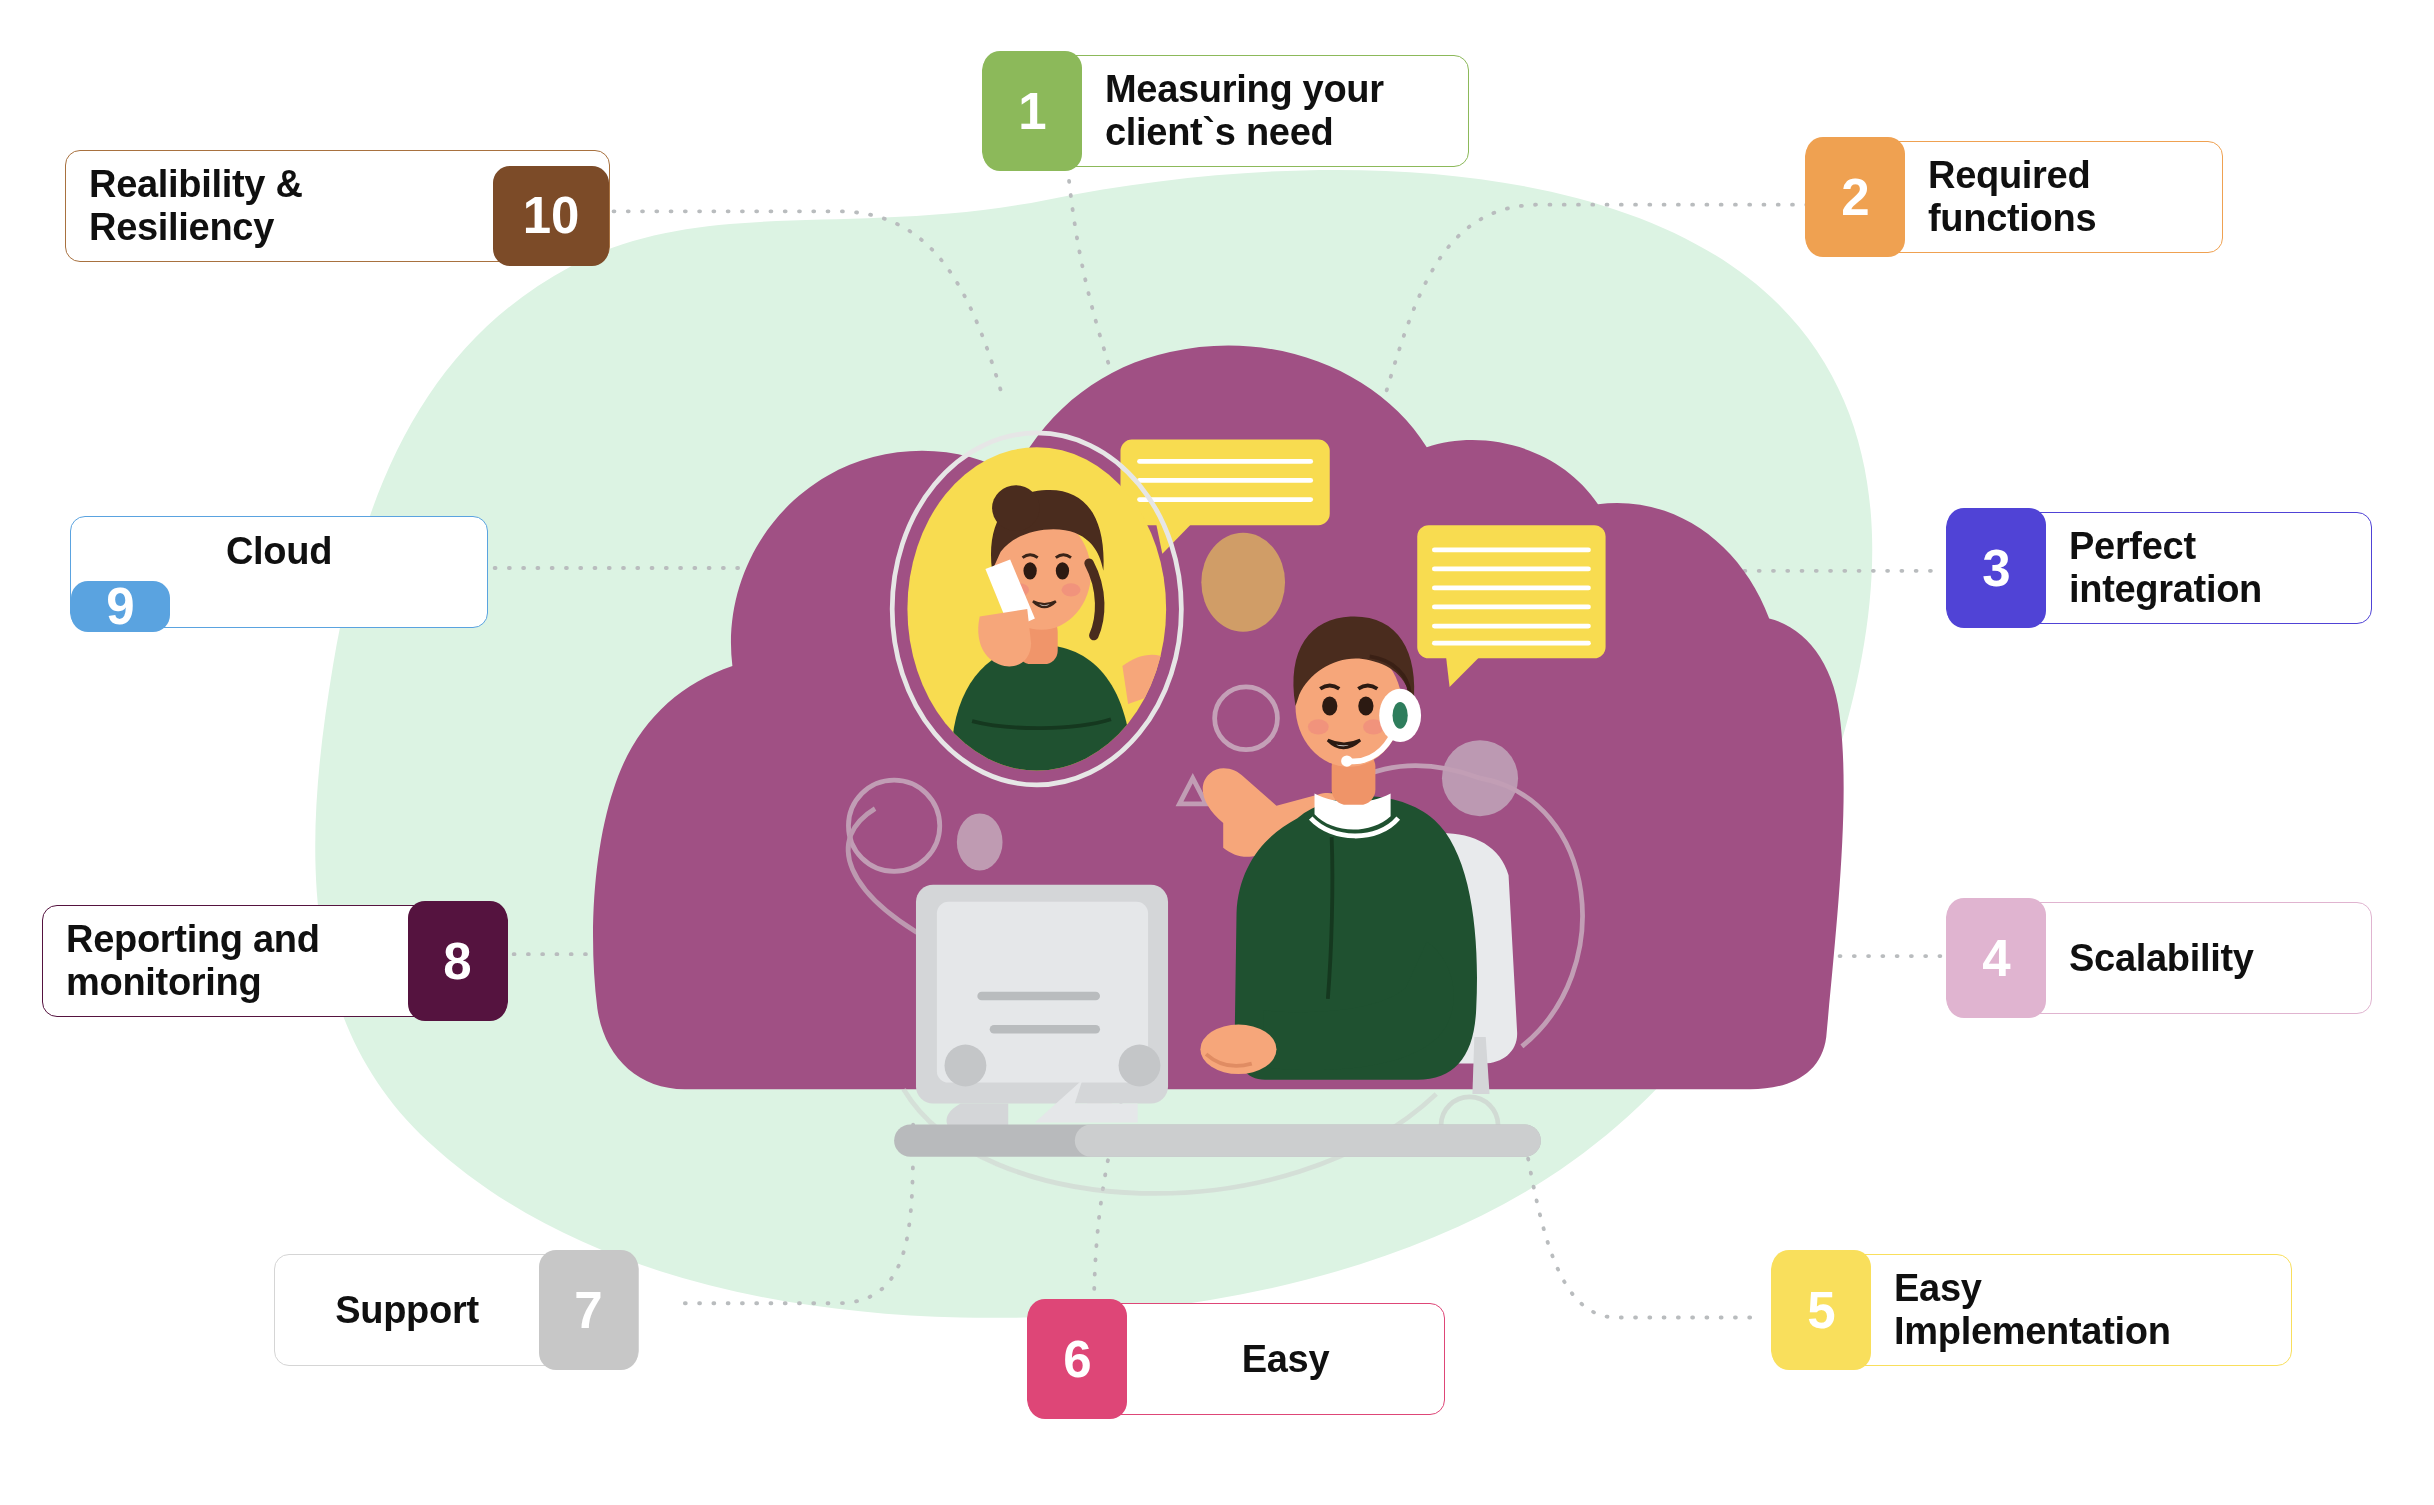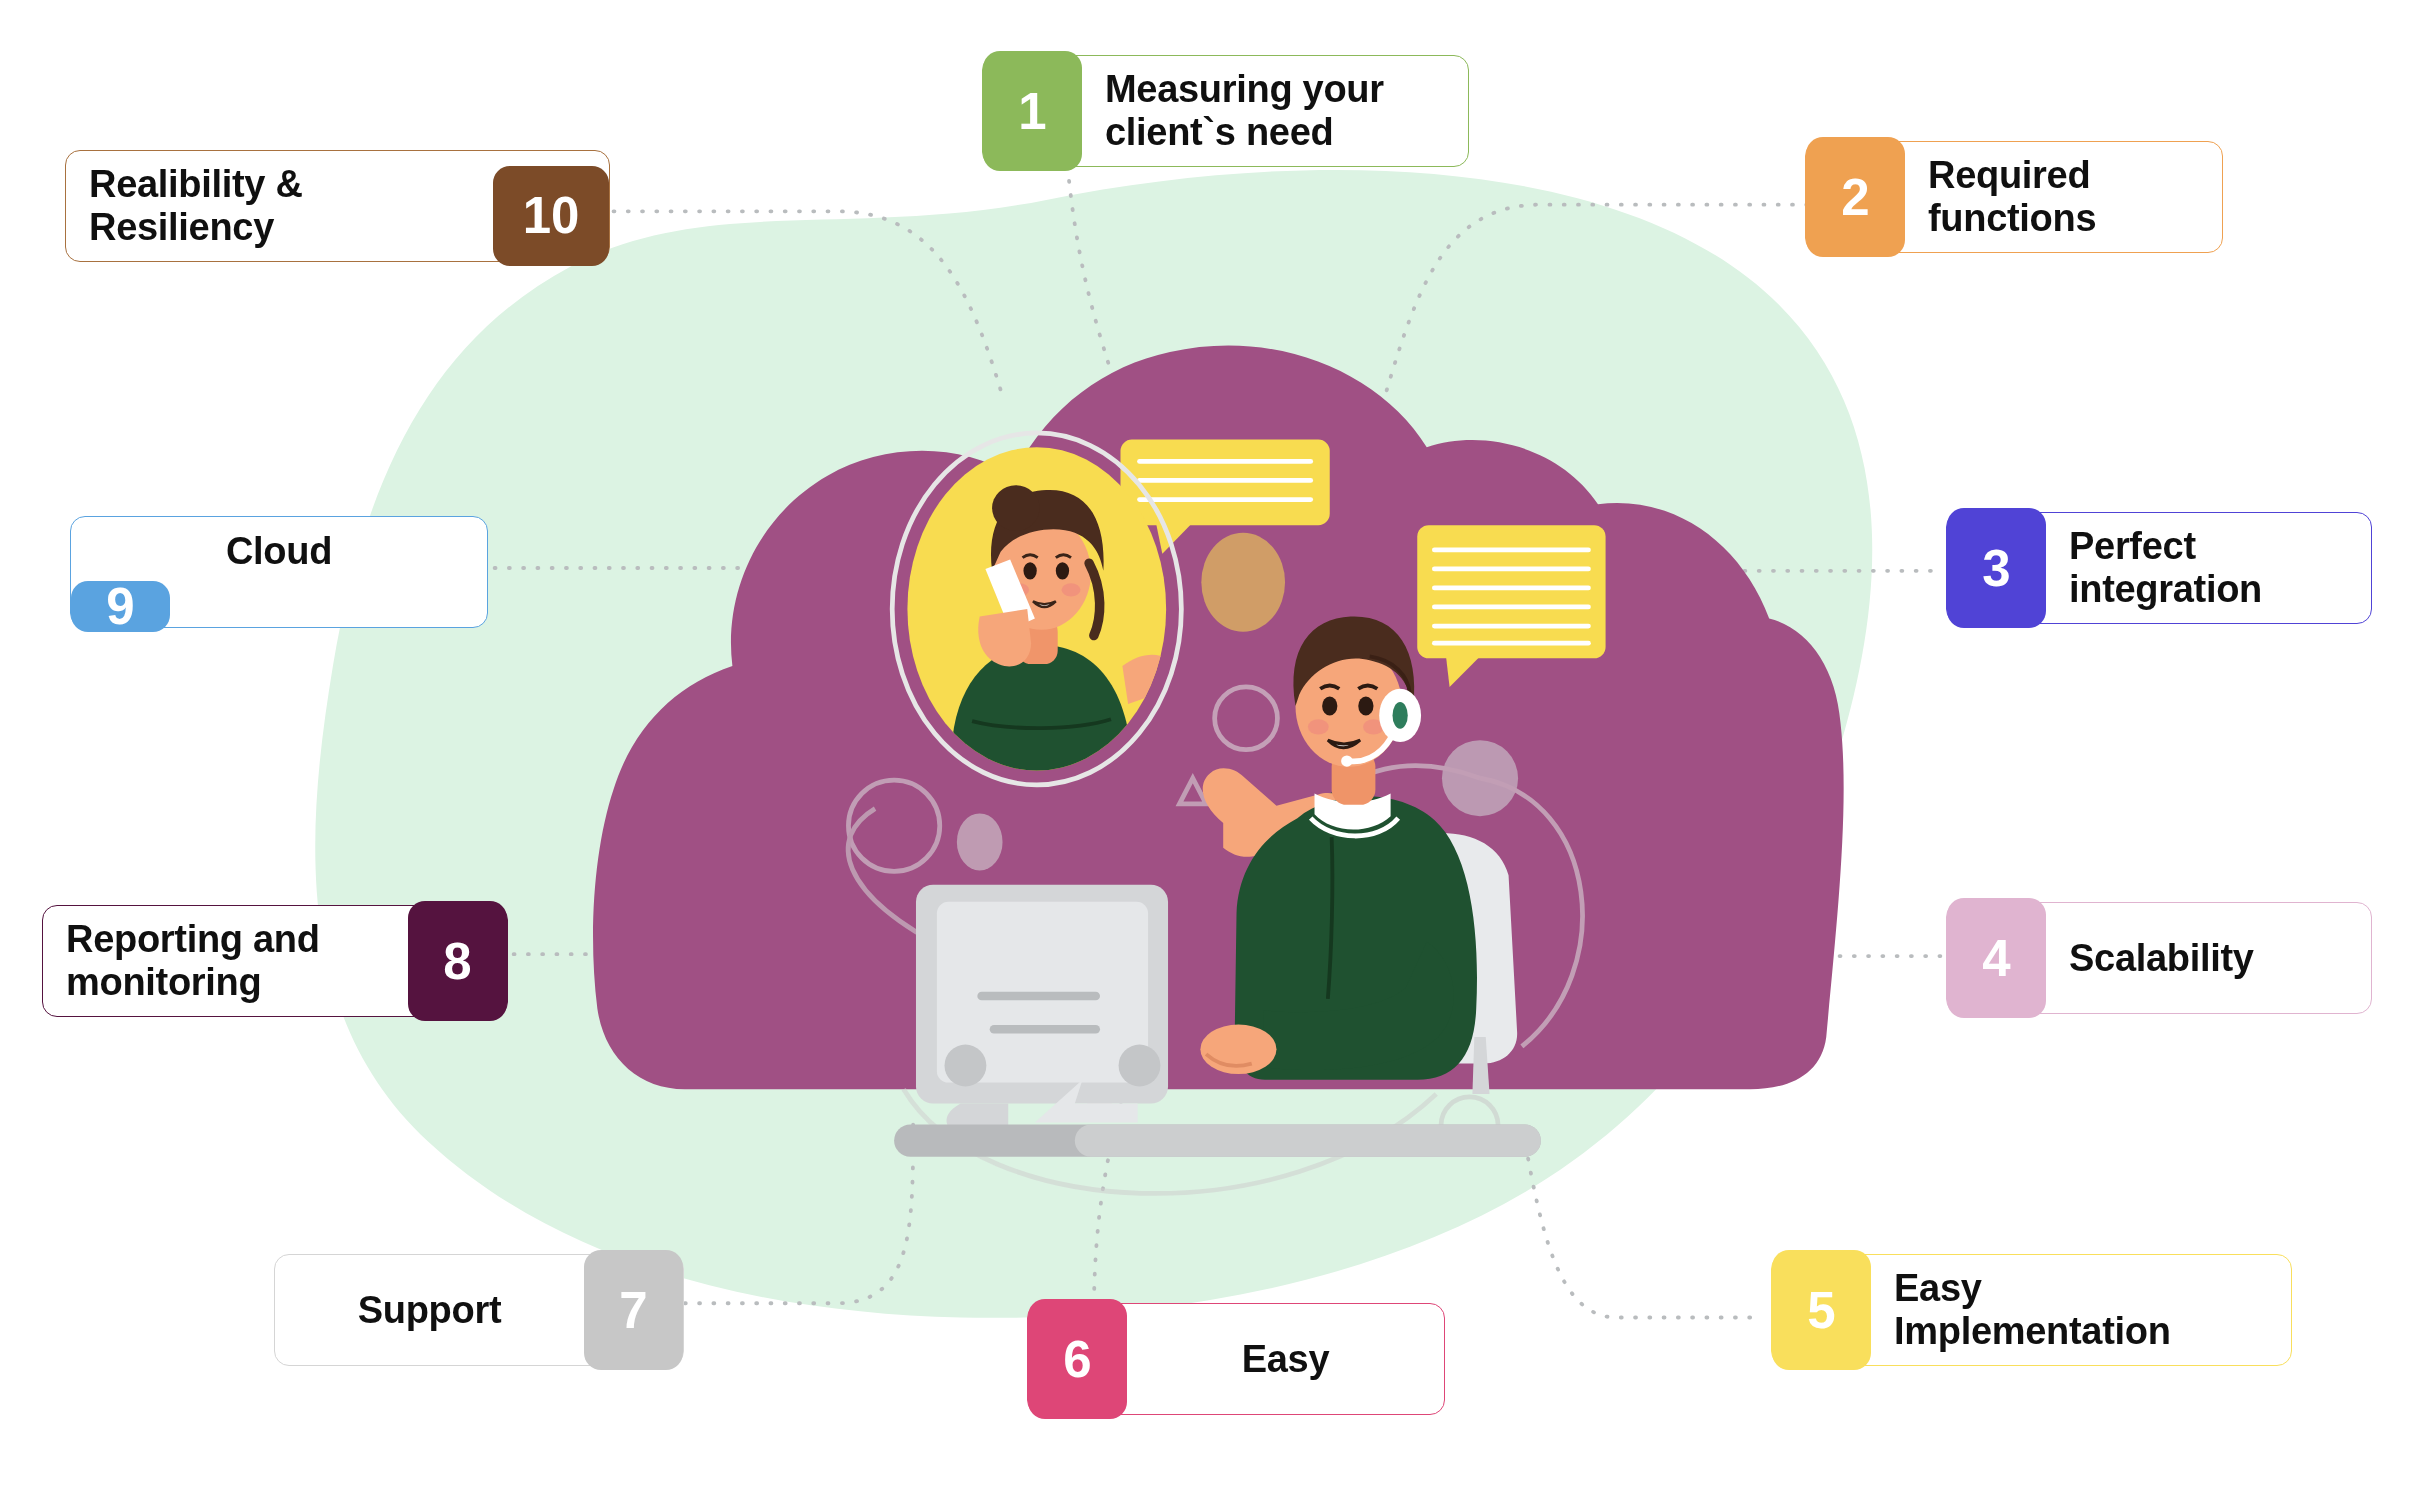--- a/index.html
+++ b/index.html
@@ -288,21 +288,21 @@
     <div class="badge" style="background:#f9df5c;">5</div>
     <div class="txt">Easy
 Implementation</div>
   </div>
 
   <div class="label badge-left center-txt" style="left:1027px; top:1303px; width:418px; border-color:#de4677;">
     <div class="badge" style="background:#de4677;">6</div>
     <div class="txt">Easy</div>
   </div>
 
-  <div class="label badge-right center-txt" style="left:274px; top:1254px; width:410px; border-color:#d5d5d5;">
+  <div class="label badge-right center-txt" style="left:274px; top:1254px; width:365px; border-color:#d5d5d5;">
     <div class="txt">Support</div>
     <div class="badge" style="background:#c7c7c7;">7</div>
   </div>
 
   <div class="label badge-right" style="left:42px; top:905px; width:466px; border-color:#55133f;">
     <div class="txt">Reporting and
 monitoring</div>
     <div class="badge" style="background:#55133f;">8</div>
   </div>
 

